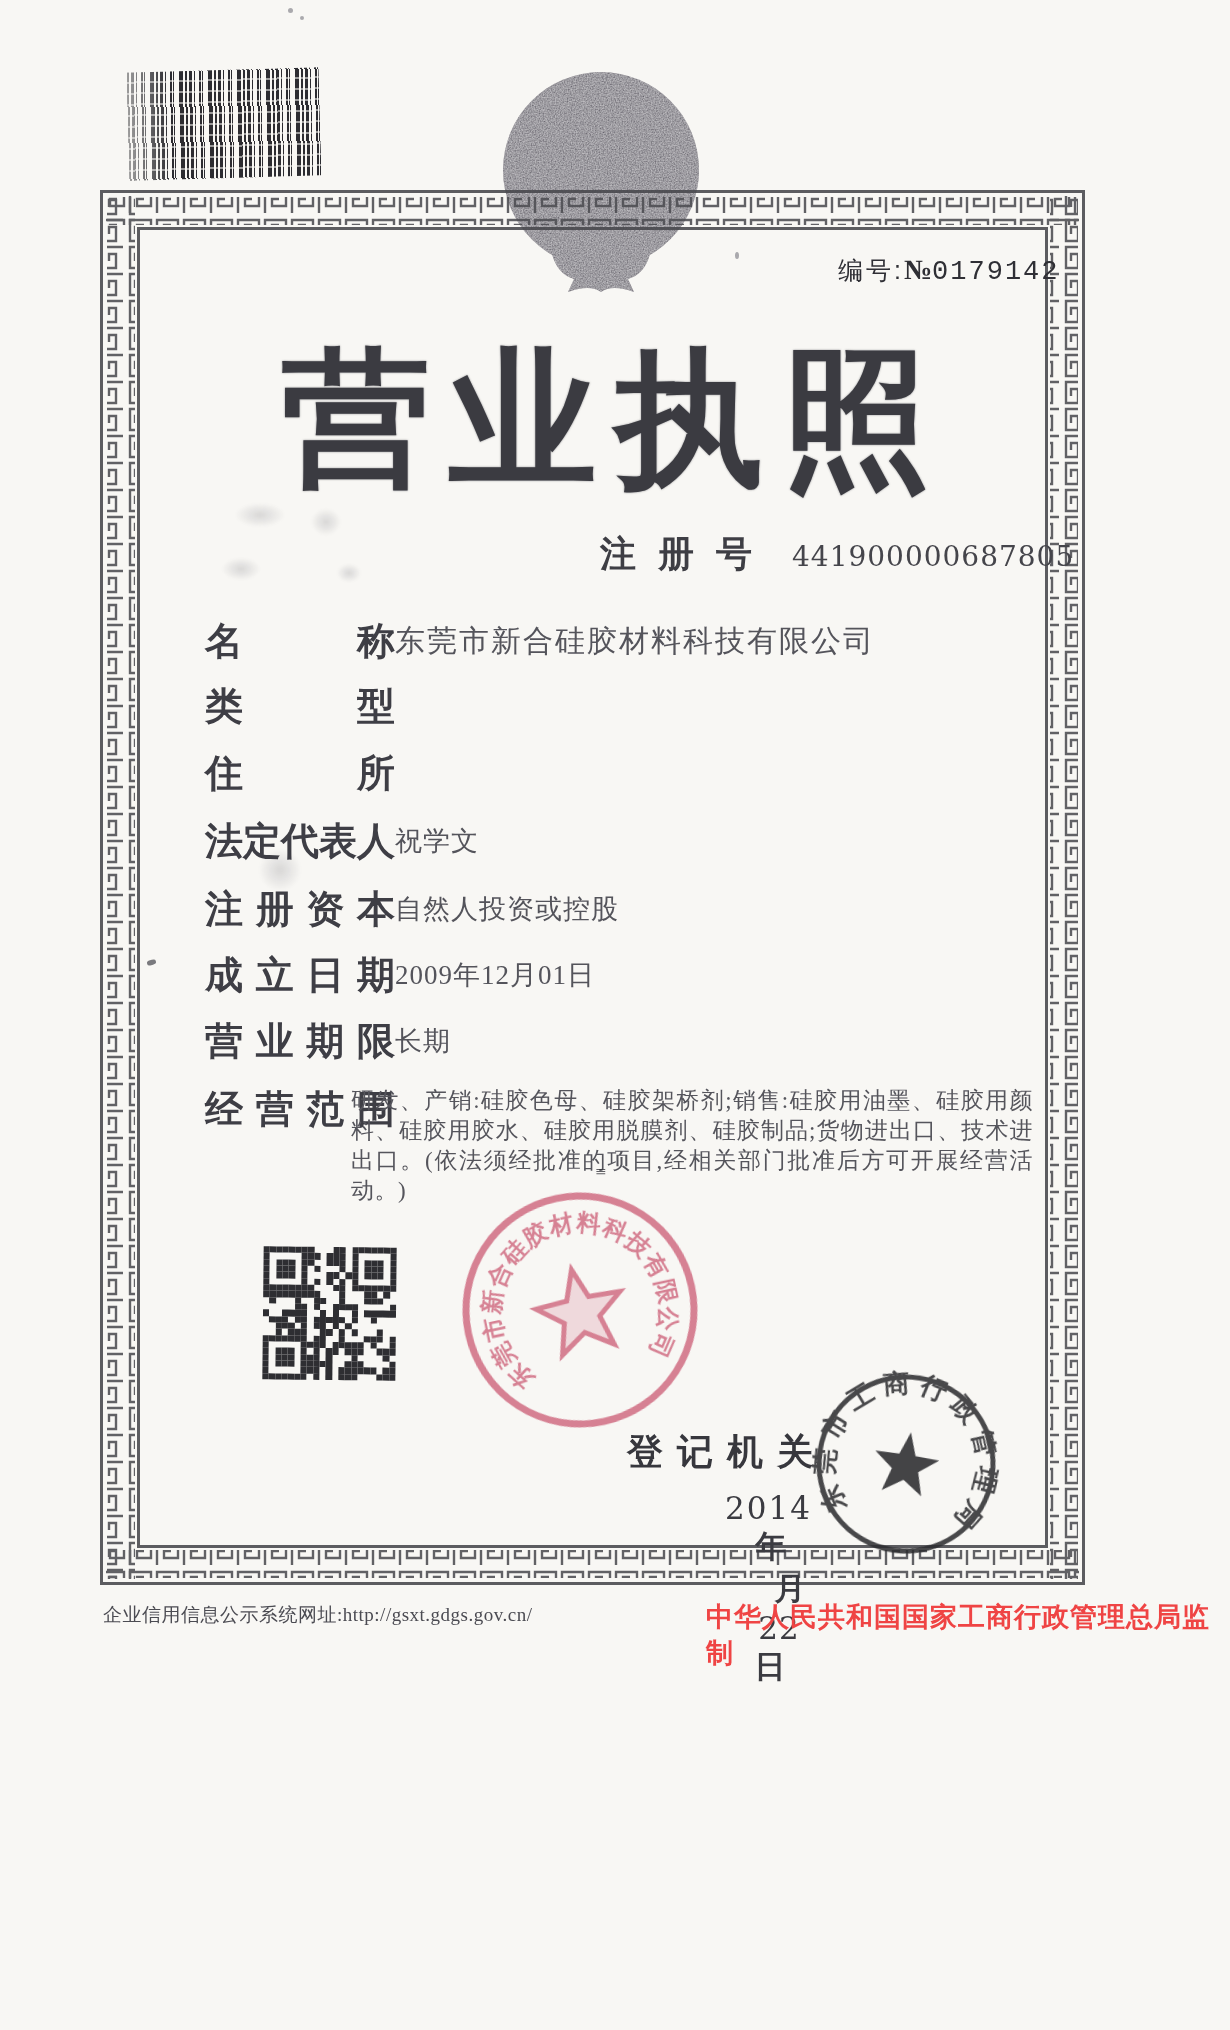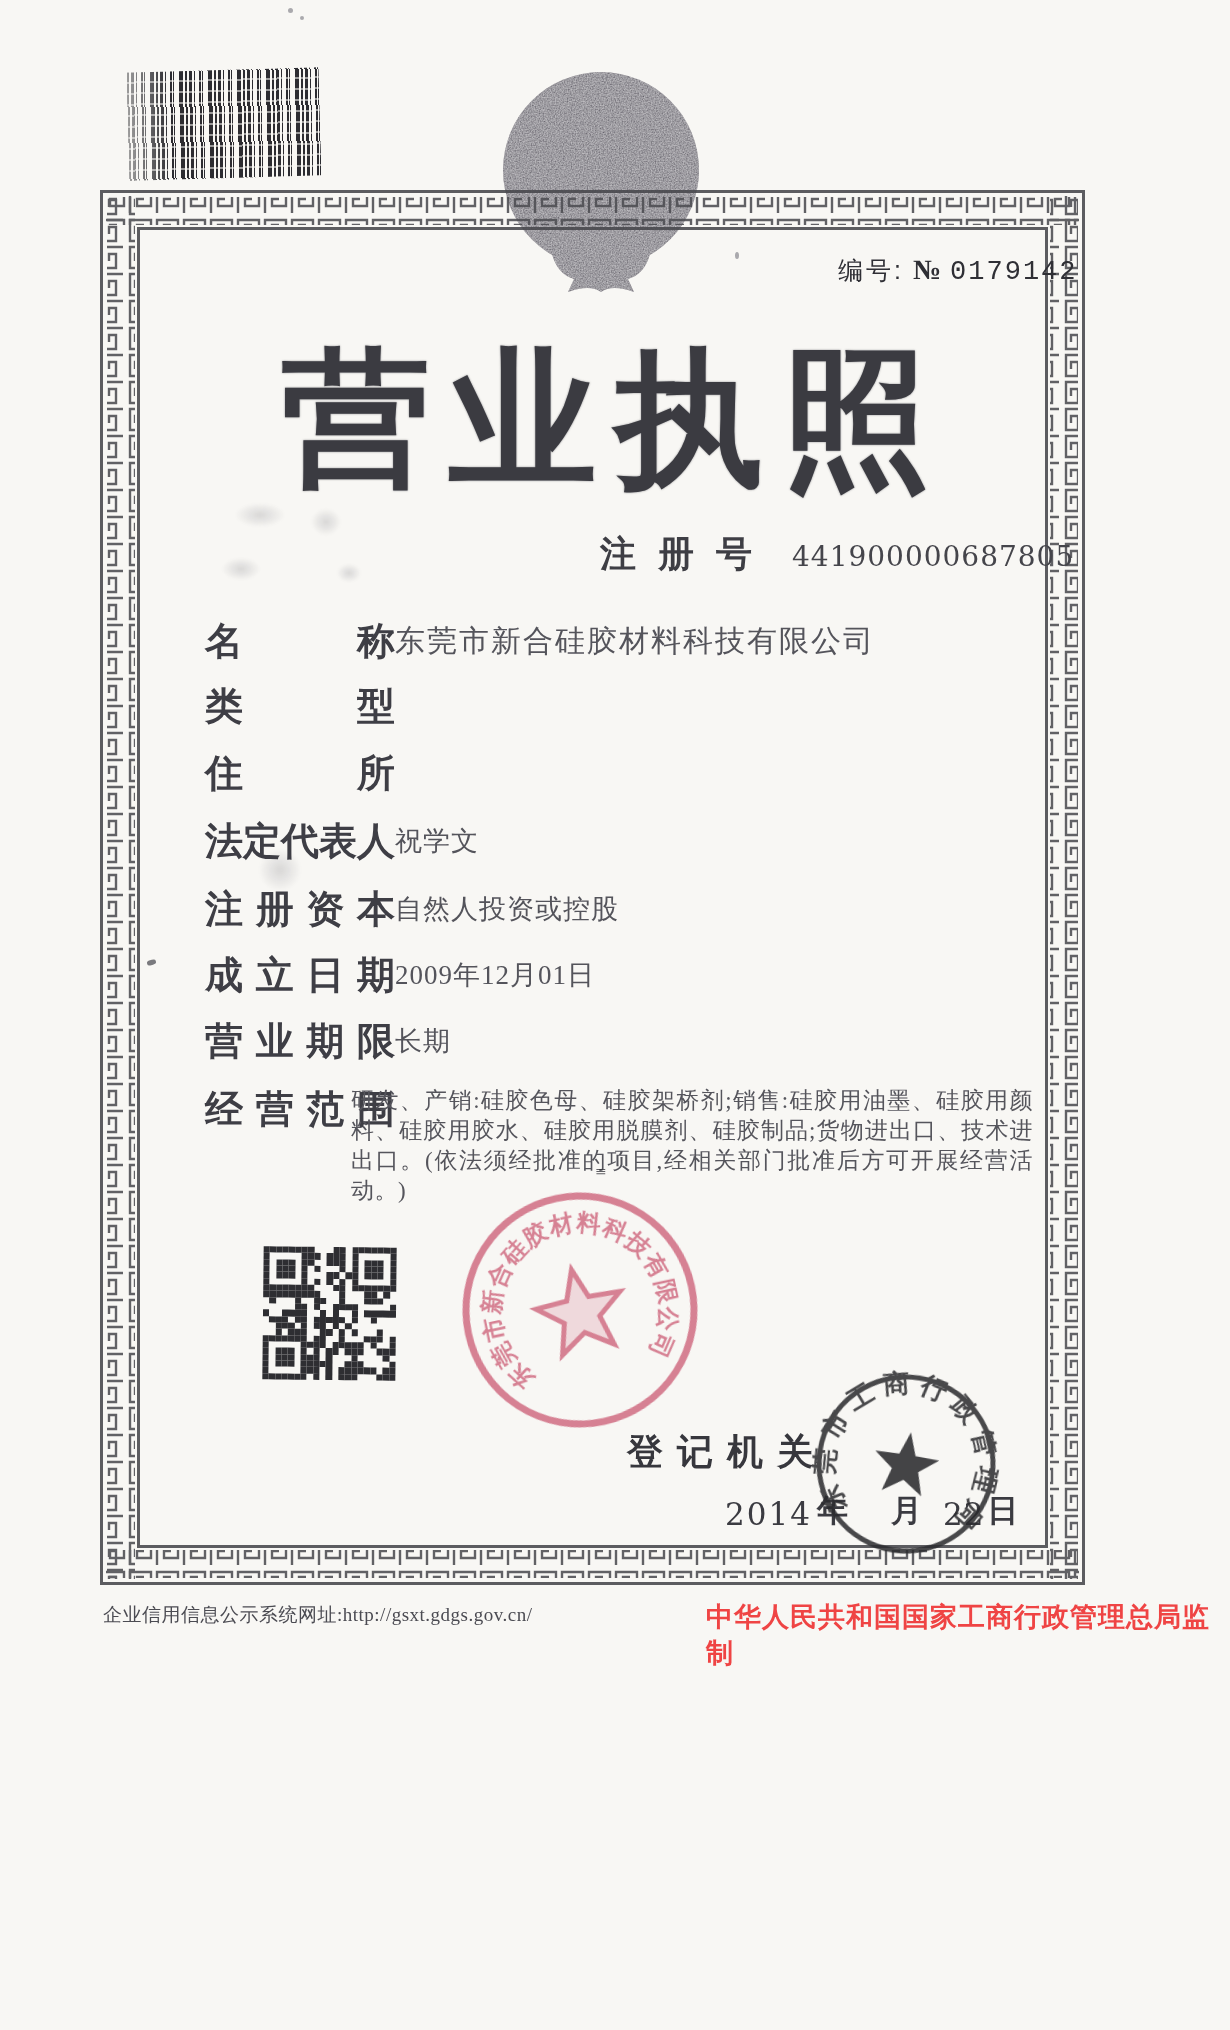--- a/index.html
+++ b/index.html
@@ -27,21 +27,21 @@
     opacity:.9;
   }
 
   
   .frame{left:100px;top:190px;}
 
   
   .emblem{left:498px;top:68px;}
 
   
-  .serial{left:838px;top:254px;display:flex;align-items:baseline;gap:9px;color:#2f2f35;}
+  .serial{left:838px;top:254px;display:flex;align-items:baseline;gap:0;color:#2f2f35;}
   .serial .lab{font-size:25px;letter-spacing:3px;}
   .serial .no-sign{font-family:"Liberation Serif",serif;font-weight:700;font-size:28px;}
   .serial .digits{font-family:Liberation Mono, monospace;font-size:27px;letter-spacing:2px;}
 
   
   .title{
     left:282px;top:341px;width:648px;height:156px;
     font-size:148px;line-height:156px;font-weight:800;color:#3b3b41;
     text-shadow:0 0 2px rgba(85,85,92,.75);
   }
@@ -73,22 +73,22 @@
     transform:rotate(.6deg);opacity:.92;}
   .qr i{display:block;}
   .qr i.d{background:#1d1d22;}
 
   
   .seal-red{left:452px;top:1182px;transform:rotate(-12deg);filter:blur(.4px);z-index:5;}
   .seal-black{left:808px;top:1366px;transform:rotate(9deg);filter:blur(.3px);z-index:5;}
 
   
   .registrar{left:627px;top:1428px;font-size:36px;font-weight:600;letter-spacing:14px;color:#37373d;}
-  .dateline{left:725px;top:1490px;display:flex;align-items:flex-end;color:#3b3b41;
-    font-family:"DejaVu Serif","Liberation Serif",serif;font-size:31px;}
+  .dateline{left:725px;top:1490px;display:flex;align-items:center;color:#3b3b41;
+    font-family:"DejaVu Serif","Liberation Serif",serif;font-size:31px;flex-direction:column;}
   .dateline .u{font-family:"Liberation Sans",sans-serif;font-weight:600;}
   .dl-year{letter-spacing:2px;}
   .dl-yu{margin-left:5px;}
   .dl-mu{margin-left:43px;}
   .dl-day{margin-left:21px;letter-spacing:1px;}
   .dl-du{margin-left:3px;}
 
   
   .footer-left{left:103px;top:1602px;font-family:"Liberation Serif",serif;
     font-size:19px;color:#4b4b52;letter-spacing:.5px;}

